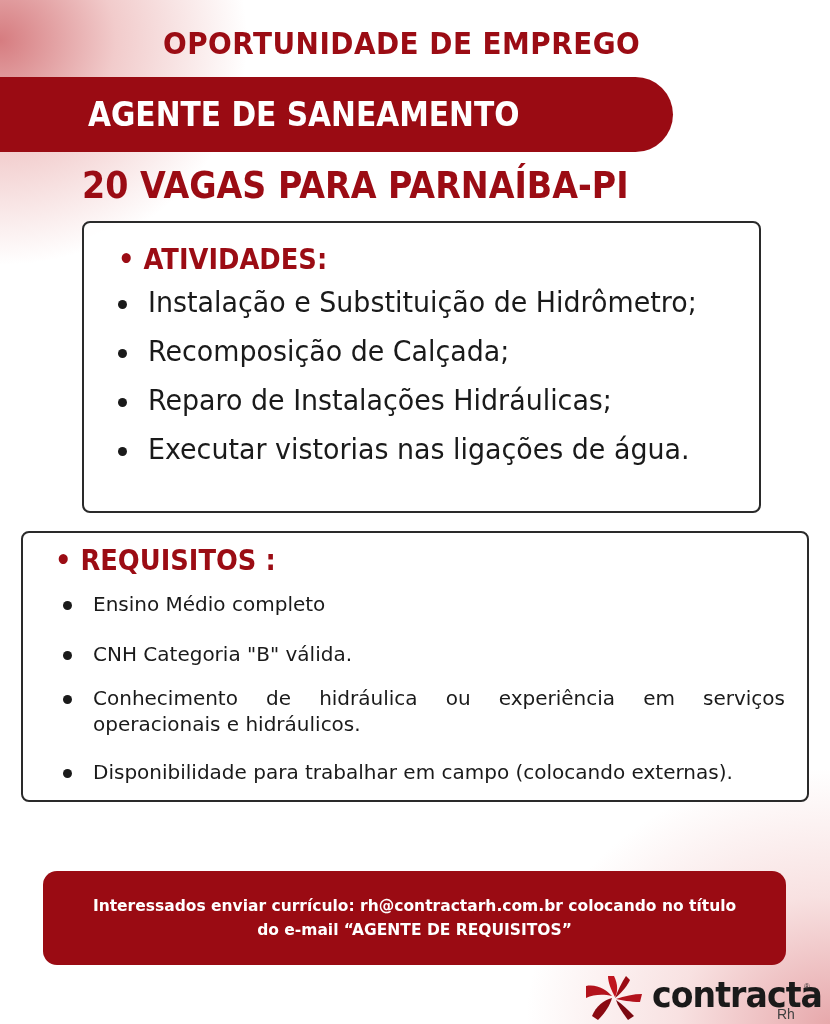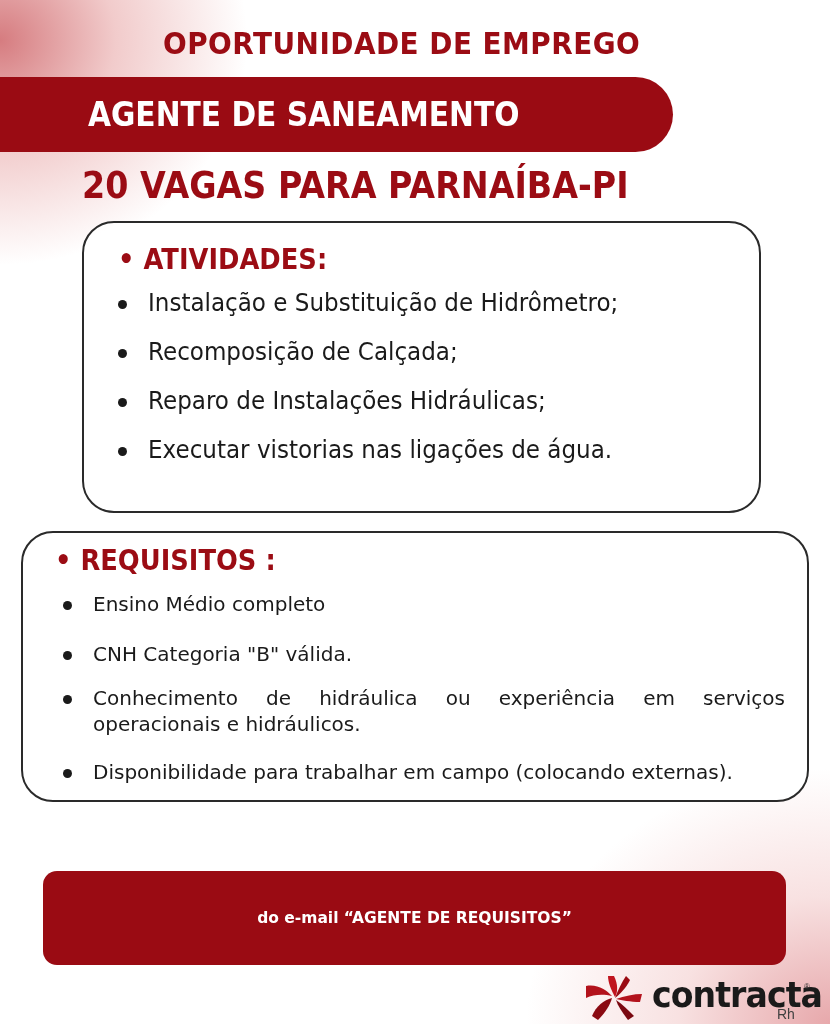--- a/index.html
+++ b/index.html
@@ -33,41 +33,41 @@
       font-family: "DejaVu Sans", sans-serif;
       transform: scaleX(0.9); transform-origin: left;
     }
     .vagas {
       position: absolute; left: 82px; top: 164px;
       font-weight: 900; font-size: 37px; color: #9b0c14;
       font-family: "DejaVu Sans", sans-serif;
       transform: scaleX(0.9); transform-origin: left;
     }
     .card {
-      position: absolute; border: 2px solid #2a2a2a; border-radius: 32px;
+      position: absolute; border: 2px solid #2a2a2a; border-radius: 8px;
       background: rgba(255,255,255,0.85);
     }
     .card-atv { left: 82px; top: 221px; width: 679px; height: 292px; }
     .card-req { left: 21px; top: 531px; width: 788px; height: 271px; background: rgba(255,255,255,0.9); }
     .section-title {
       position: absolute; font-weight: 900; color: #9b0c14;
       font-family: "DejaVu Sans", sans-serif;
     }
     .atv-title { left: 34px; top: 20px; font-size: 28px; transform: scaleX(0.92); transform-origin: left; }
     .req-title { left: 32px; top: 11px; font-size: 28px; transform: scaleX(0.92); transform-origin: left; }
     .list { position: absolute; list-style: none; }
     .list li {
       position: relative; color: #1a1a1a;
       font-family: "DejaVu Sans", sans-serif;
     }
     .list li .bullet {
       position: absolute; left: 0; width: 9px; height: 9px; border-radius: 50%; background: #1a1a1a;
     }
     .atv-list { left: 34px; top: 60px; width: 640px; }
-    .atv-list li { height: 49px; font-size: 24px; padding-left: 30px; line-height: 40px; }
+    .atv-list li { height: 49px; font-size: 28px; padding-left: 30px; line-height: 40px; }
     .atv-list li .bullet { top: 17px; }
     .atv-list li span.t { display: inline-block; transform: scaleX(0.96); transform-origin: left; white-space: nowrap; }
     .req-list { left: 40px; top: 58px; width: 722px; }
     .req-list li { font-size: 20px; padding-left: 30px; line-height: 26px; text-align: justify; }
     .req-list li .bullet { top: 10px; }
     .req-list li.r0 { height: 50px; }
     .req-list li.r1 { height: 44px; }
     .req-list li.r2 { height: 74px; }
     .req-list li.r3 { height: 60px; }
     .req-list li span.t { display: block; text-align-last: left; }
@@ -127,20 +127,21 @@
         <span class="t">Conhecimento de hidráulica ou experiência em serviços operacionais e hidráulicos.</span>
       </li>
     <li class="r3">
         <span class="bullet"></span>
         <span class="t">Disponibilidade para trabalhar em campo (colocando externas).</span>
       </li>
   </ul>
 </div>
 
 <div class="contact">
+  <span>Interessados enviar currículo: rh@contractarh.com.br colocando no título</span>
   <span>do e-mail “AGENTE DE REQUISITOS”</span>
 </div>
 
 <div class="logo">
   <svg width="62" height="50" viewBox="0 0 62 50">
     <path d="M2 14 C14 12 22 18 28 24 C20 22 10 22 2 26 Z" fill="#b3121c"></path>
     <path d="M8 44 C12 34 20 28 28 26 C26 34 20 42 14 48 Z" fill="#8a0a12"></path>
     <path d="M30 4 C34 12 34 20 31 25 C27 18 24 10 24 4 Z" fill="#c0141e"></path>
     <path d="M46 8 C42 16 36 22 31 26 C34 18 38 10 42 4 Z" fill="#9a0b13"></path>
     <path d="M56 30 C46 30 38 28 32 27 C40 24 50 22 58 22 Z" fill="#b3121c"></path>

